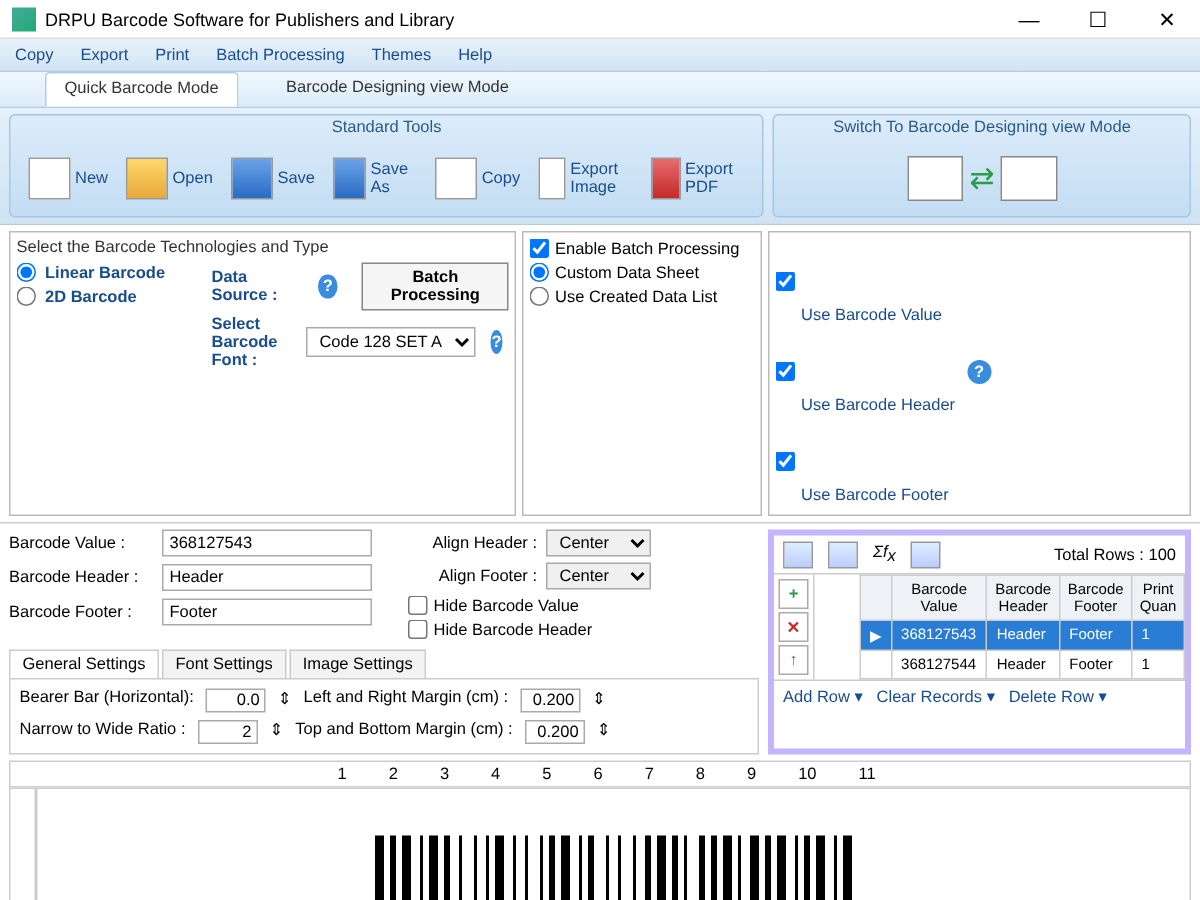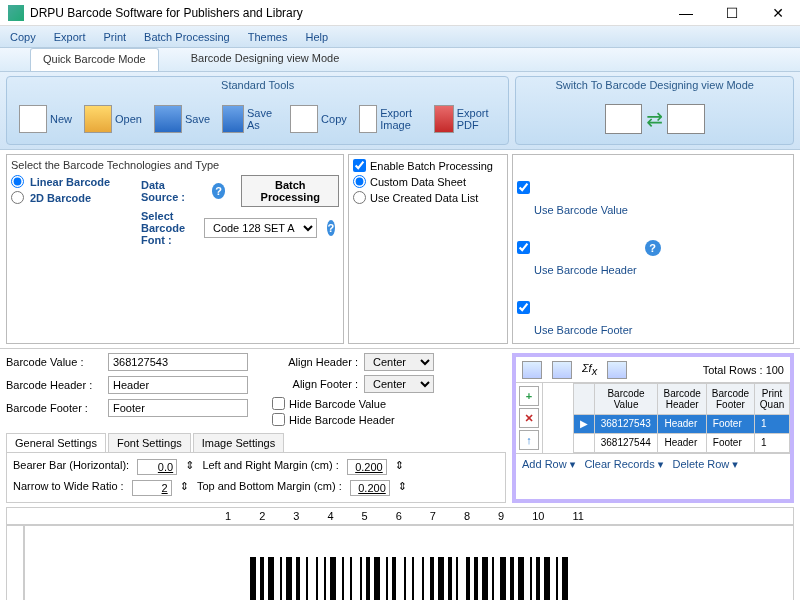--- a/index.html
+++ b/index.html
@@ -42,21 +42,21 @@
 .field-row { display: flex; align-items: center; gap: 6px; margin-bottom: 5px; }
 .field-lbl { width: 96px; text-align: left; }
 .field-input { border: 1px solid #aaa; padding: 2px 4px; width: 140px; background: #fff; }
 .align-row { display: flex; align-items: center; gap: 6px; margin-bottom: 4px; }
 .align-lbl { width: 86px; text-align: right; }
 .align-sel { border: 1px solid #aaa; padding: 1px 4px; width: 70px; background: #f0f0f0; }
 .tabs-row { display: flex; border-bottom: 1px solid #ccc; margin-top: 4px; }
 .stab { padding: 3px 8px; border: 1px solid #ccc; border-bottom: none; background: #fff; cursor: pointer; margin-right: 2px; }
 .stab.inactive { background: #f3f3f3; }
 .settings-box { border: 1px solid #ccc; border-top: none; padding: 6px; }
-.spin { border: 1px solid #aaa; padding: 1px 3px; width: 40px; background: #fff; display: inline-block; text-align: right; text-decoration: underline; }
+.spin { border: 1px solid #aaa; padding: 1px 3px; width: 40px; background: #fff; display: inline-block; text-align: right; }
 .form-right { flex: 1; border: 4px solid #c4b5fd; }
 .grid-toolbar { height: 26px; display: flex; align-items: center; gap: 10px; padding: 0 6px; border-bottom: 1px solid #ccc; }
 .gicon { width: 20px; height: 18px; border: 1px solid #999; background: linear-gradient(#def, #bcf); }
 .grid-btns { display: flex; flex-direction: column; gap: 2px; padding: 3px; float: left; border-right: 1px solid #ccc; }
 .gbtn { width: 20px; height: 20px; border: 1px solid #aaa; display: flex; align-items: center; justify-content: center; cursor: pointer; }
 .grid-table { margin-left: 30px; }
 .grid-table th { background: #eef2f6; border: 1px solid #ccc; padding: 3px 4px; font-weight: normal; font-size: 10px; }
 .grid-table td { border: 1px solid #ccc; padding: 3px 6px; font-size: 10px; }
 .grid-table tr.sel td { background: #2a7dd4; color: #fff; }
 .grid-footer { padding: 4px 6px; border-top: 1px solid #ccc; color: #1a4d8c; }

